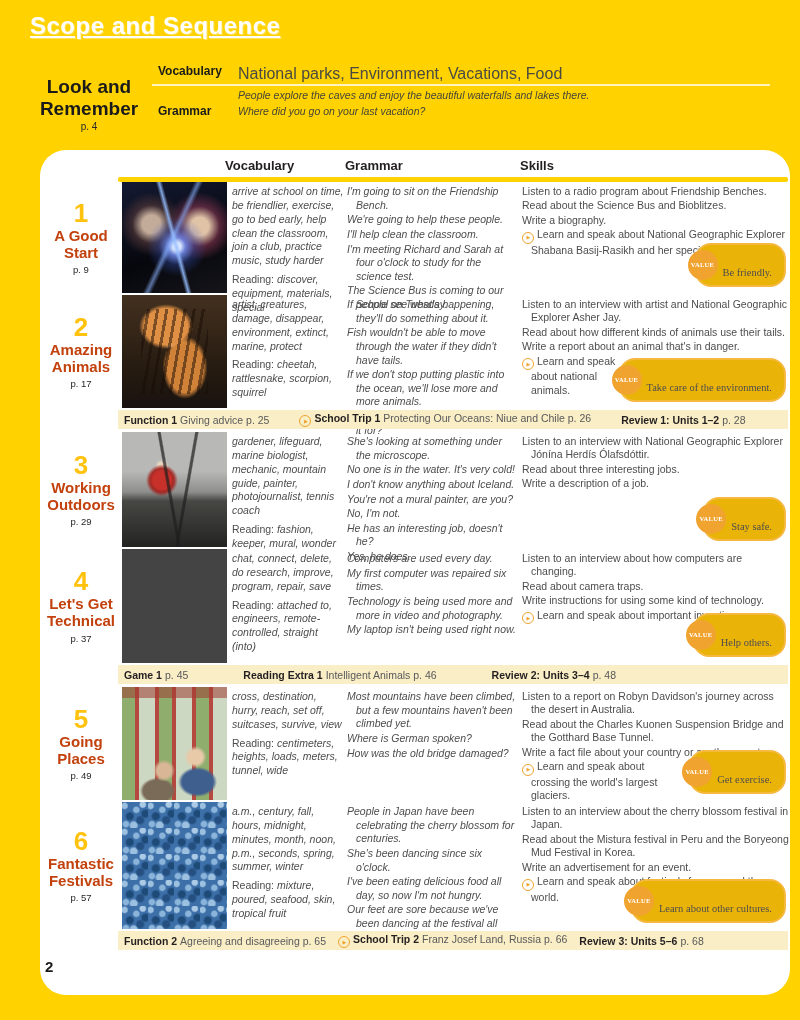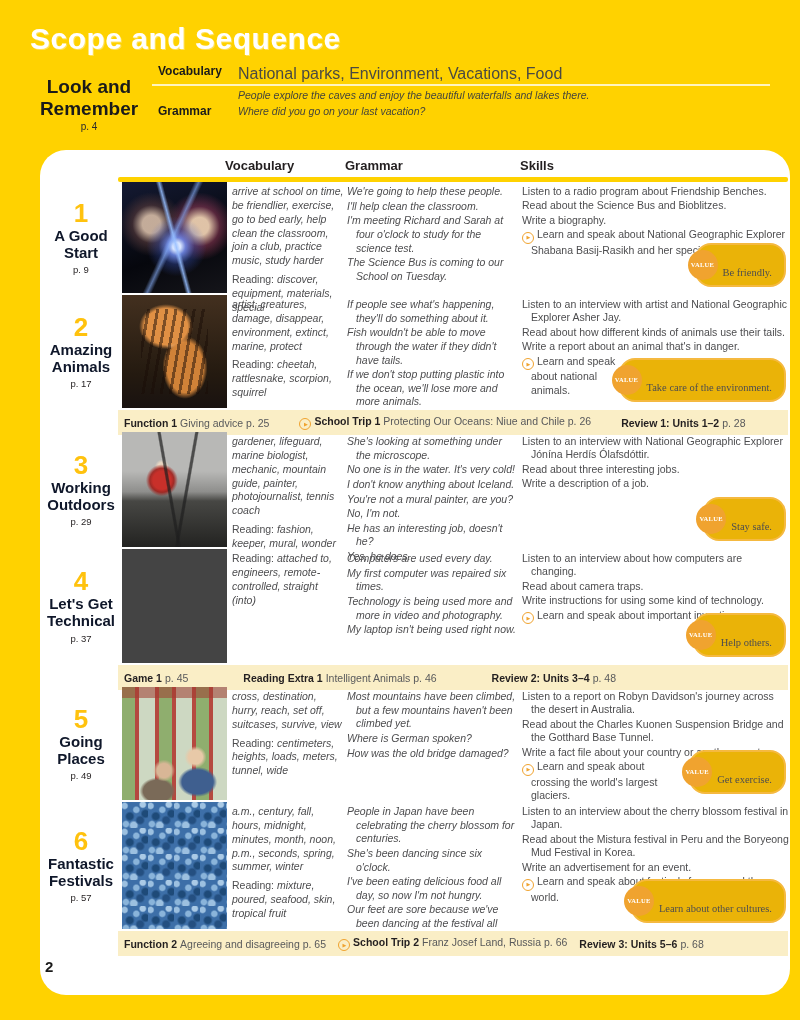--- a/index.html
+++ b/index.html
@@ -1,49 +1,49 @@
 <!DOCTYPE html>
 <html><head>
 <meta charset="utf-8">
 <style>
   html,body{margin:0;padding:0;}
   body{width:800px;height:1020px;font-family:"Liberation Sans",sans-serif;}
   .page{position:relative;width:800px;height:1020px;background:#FFD200;overflow:hidden;}
-  .page-title{position:absolute;left:30px;top:22px;font-size:30px;font-weight:bold;color:#fff;letter-spacing:.5px;text-shadow:1px 1px 0 rgba(255,255,255,.35);}
+  .page-title{position:absolute;left:30px;top:12px;font-size:24px;font-weight:bold;color:#fff;letter-spacing:.5px;text-shadow:1px 1px 0 rgba(255,255,255,.35);text-decoration:underline;}
   
   .lr-title{position:absolute;left:22px;top:76px;width:134px;text-align:center;font-size:19px;font-weight:bold;color:#1a1a1a;line-height:1.15;}
   .lr-page{position:absolute;left:22px;top:121px;width:134px;text-align:center;font-size:10px;color:#2b2b2b;}
   .lr-vocab-label{position:absolute;left:158px;top:64px;font-size:12px;font-weight:bold;color:#1a1a1a;}
   .lr-vocab-value{position:absolute;left:238px;top:65px;width:520px;font-size:16px;color:#4a4a42;}
   .lr-line{position:absolute;left:152px;top:84px;width:618px;height:2px;background:rgba(255,255,255,.75);}
   .lr-grammar-label{position:absolute;left:158px;top:104px;font-size:12px;font-weight:bold;color:#1a1a1a;}
   .lr-grammar{position:absolute;left:238px;top:87px;width:520px;font-size:10.5px;font-style:italic;color:#45453a;line-height:16px;}
   
   .panel{position:absolute;left:40px;top:150px;width:750px;height:845px;background:#fff;border-radius:26px;}
   .col-header{position:absolute;top:8px;font-size:13px;font-weight:bold;color:#231F20;}
   .ch-vocab{left:185px;} .ch-gram{left:305px;} .ch-skill{left:480px;}
   .header-bar{position:absolute;left:78px;top:27px;width:670px;height:5px;background:#FFD200;border-radius:2px;}
   .unit-row{position:absolute;left:0;width:750px;}
   .unit-label{position:absolute;left:0;top:0;width:82px;height:100%;display:flex;flex-direction:column;justify-content:center;align-items:center;}
   .unit-number{font-size:26px;font-weight:bold;color:#FFC20E;line-height:1;margin-bottom:2px;}
-  .unit-name{font-size:15px;font-weight:bold;color:#0f172a;line-height:1.12;text-align:center;}
+  .unit-name{font-size:15px;font-weight:bold;color:#c2410c;line-height:1.12;text-align:center;}
   .unit-page{font-size:9.5px;color:#231F20;margin-top:3px;}
   .photo{position:absolute;left:82px;top:0;width:105px;height:100%;overflow:hidden;background:#444;}
   .vocab{position:absolute;left:192px;top:3px;width:112px;font-size:10.5px;color:#4D4D4F;line-height:1.32;}
   .vocab-words{font-style:italic;margin-bottom:5px;}
   .reading-label{font-style:normal;}
   .reading-words{font-style:italic;margin-top:18px;}
   .grammar{position:absolute;left:307px;top:3px;width:170px;font-size:10.5px;font-style:italic;color:#4D4D4F;line-height:1.3;}
   .skills{position:absolute;left:482px;top:3px;width:268px;font-size:10.5px;color:#4D4D4F;line-height:1.28;}
   .hang{padding-left:9px;text-indent:-9px;margin-bottom:1px;}
   .play-icon{display:inline-flex;width:10px;height:10px;border:1.5px solid #F0A32F;border-radius:50%;align-items:center;justify-content:center;vertical-align:-1px;margin-right:3px;text-indent:0;}
   .play-icon::before{content:"▶";font-size:5px;color:#F0A32F;line-height:1;margin-left:1px;}
   .value-pill{position:absolute;right:4px;bottom:6px;background:#eab308;border:2.5px solid #F5B940;border-radius:16px;padding:22px 12px 5px 26px;font-size:10.5px;color:#4D4D4F;width:max-content;max-width:132px;line-height:1.2;font-family:Liberation Serif, serif;}
   .value-badge{position:absolute;left:-9px;top:50%;transform:translateY(-50%);width:30px;height:30px;border-radius:50%;background:#F0A32F;color:#fff;font-size:6.5px;font-weight:bold;display:flex;align-items:center;justify-content:center;letter-spacing:.3px;}
-  .divider{position:absolute;left:78px;width:670px;height:25px;background:#FAEEC6;display:flex;align-items:center;padding:0 0 0 6px;box-sizing:border-box;font-size:10.5px;color:#58595B;}
+  .divider{position:absolute;left:78px;width:670px;height:19px;background:#FAEEC6;display:flex;align-items:center;padding:0 0 0 6px;box-sizing:border-box;font-size:10.5px;color:#58595B;}
   .divider .seg{white-space:nowrap;}
   .divider .seg b{color:#231F20;margin-right:3px;}
   .d1{gap:30px;} .d2{gap:55px;} .d3{gap:12px;}
   .page-num{position:absolute;left:45px;top:958px;font-size:15px;font-weight:bold;color:#1a1a1a;}
   .u2 .skills .skill-item:last-child{width:100px;}
   .u5 .skills .skill-item:last-child{width:132px;}
   
   .p1{background:
     linear-gradient(75deg,transparent 47%,rgba(150,190,255,.85) 49.5%,transparent 52%),
     linear-gradient(115deg,transparent 46%,rgba(140,180,255,.6) 49%,transparent 52%),
@@ -124,20 +124,21 @@
         <div class="unit-name">A Good Start</div>
         <div class="unit-page">p. 9</div>
       </div>
       <div class="photo p1"></div>
       <div class="vocab">
         <div class="vocab-words">arrive at school on time, be friendlier, exercise, go to bed early, help clean the classroom, join a club, practice music, study harder</div>
         <div><span class="reading-label">Reading:</span> <span class="reading-words">discover, equipment, materials, special</span></div>
       </div>
       <div class="grammar">
 
+      <div class="hang">I'm going to sit on the Friendship Bench.</div>
           <div class="hang">We're going to help these people.</div>
           <div class="hang">I'll help clean the classroom.</div>
           <div class="hang">I'm meeting Richard and Sarah at four o'clock to study for the science test.</div>
           <div class="hang">The Science Bus is coming to our School on Tuesday.</div>
         </div>
       <div class="skills">
 
       <div class="hang skill-item"><span>Listen to a radio program about Friendship Benches.</span></div>
           <div class="hang skill-item"><span>Read about the Science Bus and Bioblitzes.</span></div>
           <div class="hang skill-item"><span>Write a biography.</span></div>
@@ -212,20 +213,21 @@
     </div>
 
     <div class="unit-row u4" style="top:399px;height:114px;">
       <div class="unit-label">
         <div class="unit-number">4</div>
         <div class="unit-name">Let's Get Technical</div>
         <div class="unit-page">p. 37</div>
       </div>
       <div class="photo p4"></div>
       <div class="vocab">
+        <div class="vocab-words">chat, connect, delete, do research, improve, program, repair, save</div>
         <div><span class="reading-label">Reading:</span> <span class="reading-words">attached to, engineers, remote-controlled, straight (into)</span></div>
       </div>
       <div class="grammar">
 
       <div class="hang">Computers are used every day.</div>
           <div class="hang">My first computer was repaired six times.</div>
           <div class="hang">Technology is being used more and more in video and photography.</div>
           <div class="hang">My laptop isn't being used right now.</div>
         </div>
       <div class="skills">

